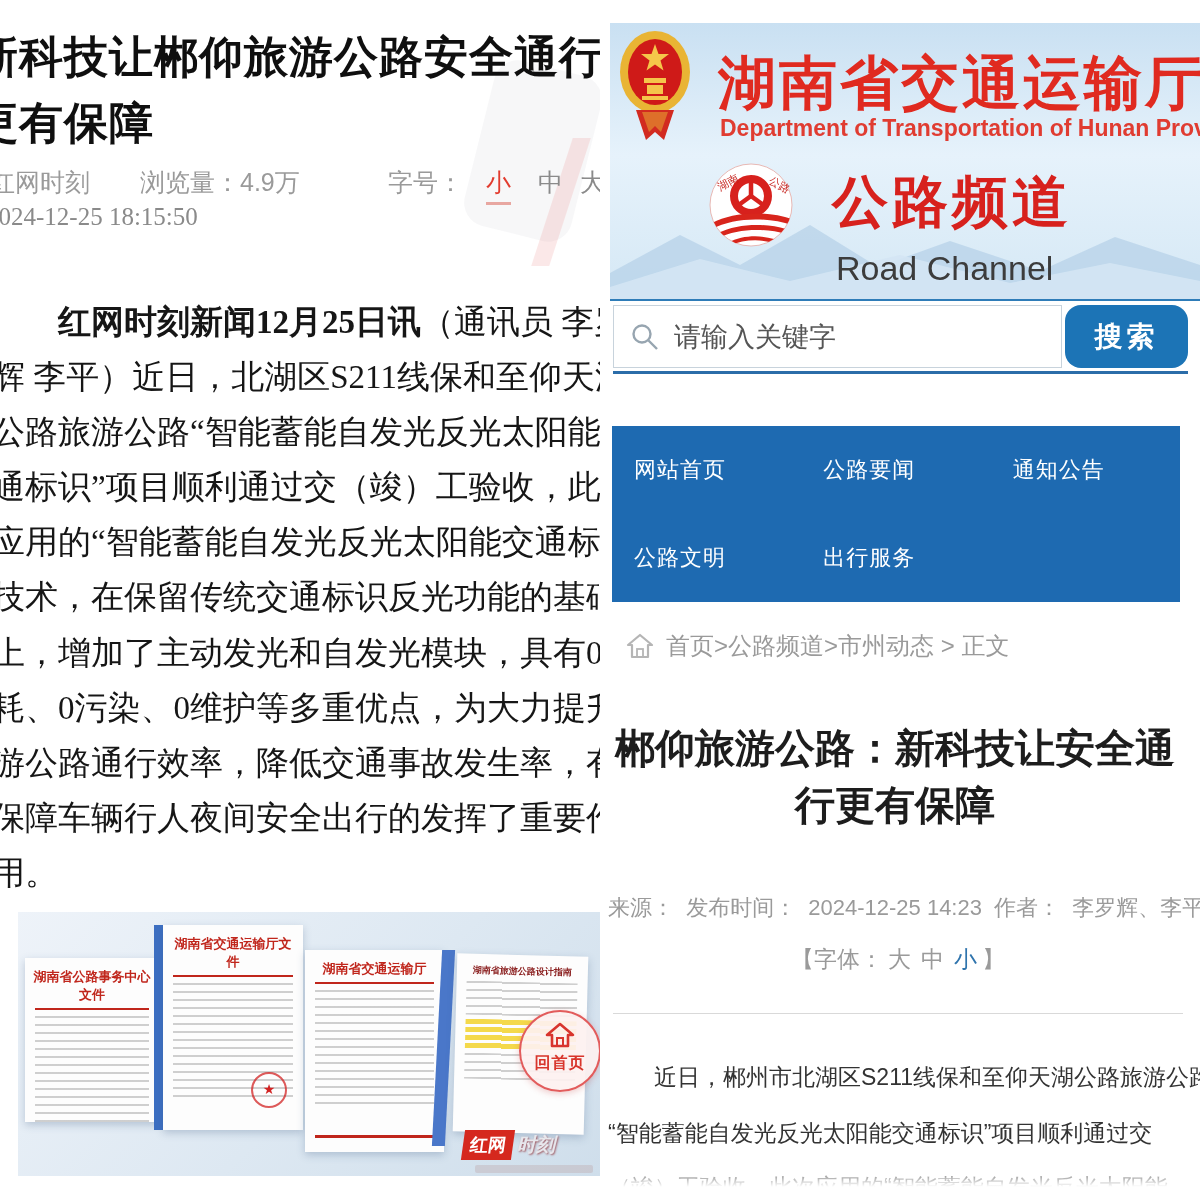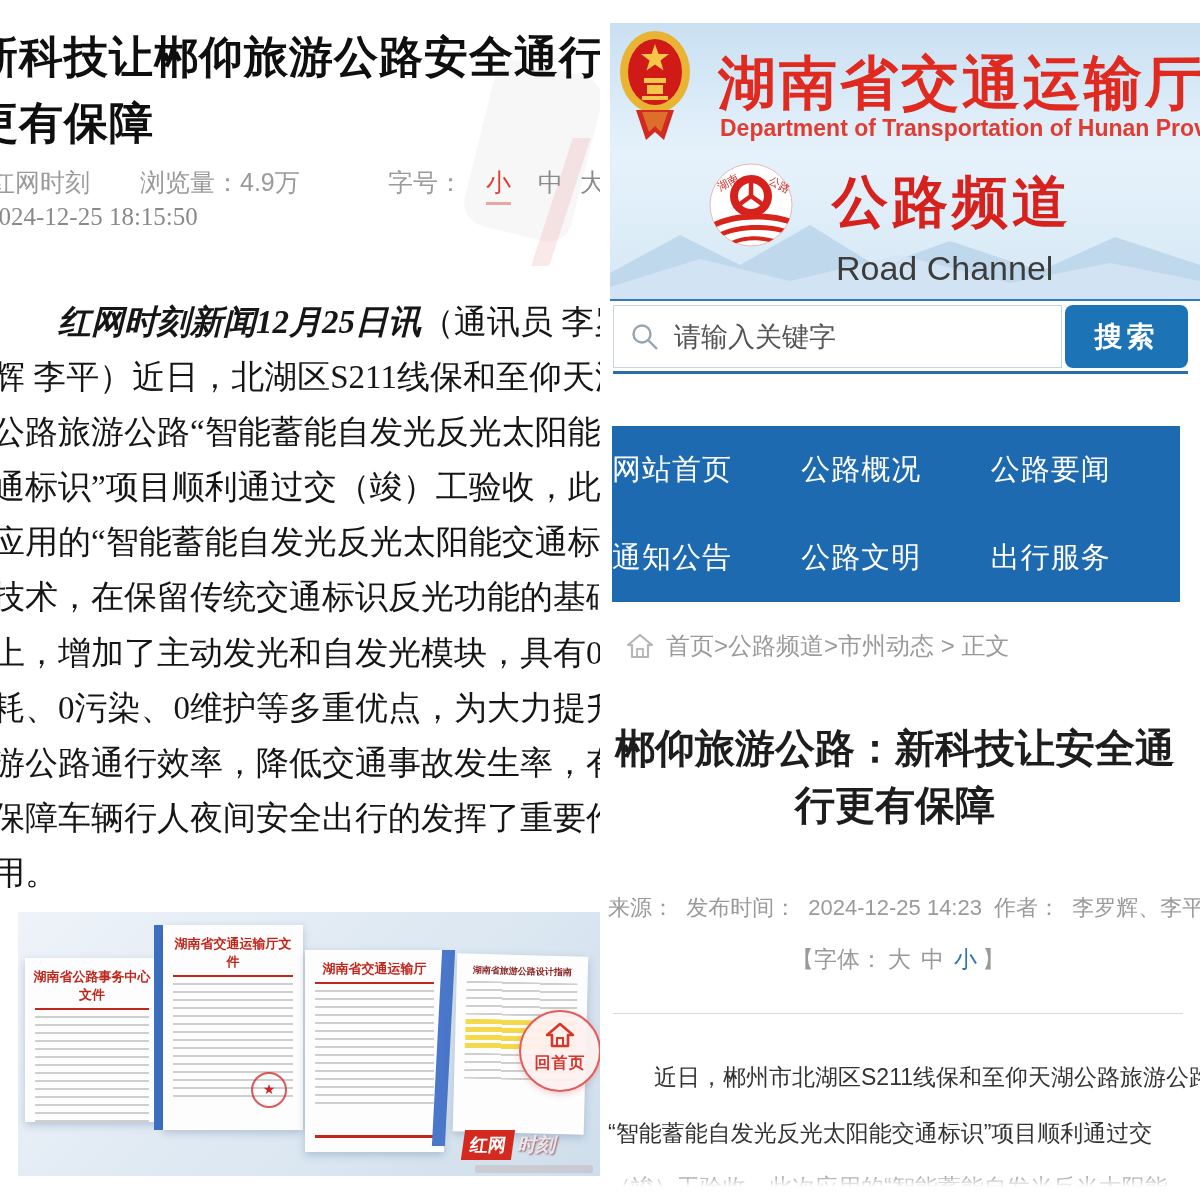--- a/index.html
+++ b/index.html
@@ -17,21 +17,21 @@
   .lp-source{left:-10px;}
   .lp-views{left:140px;}
   .lp-fslabel{left:388px;}
   .lp-fs-s{left:486px;color:#e23b2e !important;border-bottom:3px solid #e8a7a1;padding-bottom:3px;cursor:pointer;}
   .lp-fs-m{left:538px;color:#8a8a8a !important;cursor:pointer;}
   .lp-fs-l{left:580px;color:#8a8a8a !important;cursor:pointer;}
   .lp-date{position:absolute;left:-14px;top:203px;font-size:25px;color:#8a8a8a;
            font-family:"Liberation Serif","DejaVu Serif",serif;white-space:nowrap;}
   .bl{position:absolute;left:-8px;white-space:nowrap;font-family:"Liberation Serif","DejaVu Serif",serif;
       font-size:33px;color:#161616;}
-  .bl b{font-weight:bold;font-style:italic;}
+  .bl b{font-weight:bold;}
   .bl-indent{padding-left:66px;}
   
   .lp-figure{position:absolute;left:18px;top:912px;width:582px;height:264px;overflow:hidden;
              background:linear-gradient(135deg,#eef3f9 0%,#dde8f2 55%,#cfdeeb 100%);}
   .doc{position:absolute;background:#fdfdfd;box-shadow:0 3px 8px rgba(60,90,130,.28);}
   .doc-t{font-weight:bold;color:#c0261c;text-align:center;margin:10px 6px 4px;}
   .doc-rule{height:2px;background:#c0261c;margin:3px 10px 6px;}
   .doc-lines{margin:4px 10px;background:repeating-linear-gradient(to bottom,#a9a9a9 0 2px,transparent 2px 8px);opacity:.55;}
   .d1{left:7px;top:46px;width:134px;height:164px;}
   .d1 .doc-t{font-size:13px;}
@@ -72,25 +72,25 @@
   .chan-cn{position:absolute;left:222px;top:142px;margin:0;font-size:56px;font-weight:bold;color:#d7211d;
            letter-spacing:4px;white-space:nowrap;}
   .chan-en{position:absolute;left:226px;top:226px;font-size:34px;color:#3c3c3c;white-space:nowrap;}
   .searchrow{position:absolute;left:5px;top:305px;width:575px;height:66px;border-bottom:3px solid #2b6da9;}
   .sbox{position:absolute;left:0;top:0;width:447px;height:61px;background:#fff;border:1px solid #c8d3dc;}
   .sbox svg{position:absolute;left:16px;top:16px;}
   .sbox input{position:absolute;left:58px;top:4px;width:378px;height:52px;border:none;outline:none;
               font-size:27px;color:#a21caf;font-family:inherit;background:transparent;}
   .sbox input::placeholder{color:#555;opacity:1;}
   .sbtn{position:absolute;left:452px;top:0;width:123px;height:63px;background:#1c74b6;border:none;
-        border-radius:8px;color:#fff;font-size:28px;font-weight:bold;font-family:inherit;
+        border-radius:16px;color:#fff;font-size:28px;font-weight:bold;font-family:inherit;
         letter-spacing:4px;cursor:pointer;}
   .nav{position:absolute;left:4px;top:426px;width:568px;height:176px;background:#1e6ab1;
        display:grid;grid-template-columns:1fr 1fr 1fr;grid-template-rows:1fr 1fr;}
-  .nav-cell{display:flex;align-items:center;color:#fff;font-size:29px;
+  .nav-cell{display:flex;align-items:center;padding-left:22px;color:#fff;font-size:22px;
             letter-spacing:1px;cursor:pointer;}
   .crumb{position:absolute;left:18px;top:630px;display:flex;align-items:center;cursor:pointer;}
   .crumb-text{font-size:24px;color:#9a9a9a;margin-left:12px;white-space:nowrap;}
   .art-title{position:absolute;left:3px;top:720px;width:568px;margin:0;font-size:40px;line-height:57px;
              font-weight:bold;color:#1d1d1d;text-align:center;}
   .art-meta{position:absolute;left:0;top:893px;width:580px;text-align:center;font-size:22px;color:#9a9a9a;
             white-space:nowrap;}
   .art-meta span{margin-right:6px;margin-top:36px;}
   .fontrow{position:absolute;left:0;top:944px;width:580px;text-align:center;font-size:23px;color:#9a9a9a;}
   .fontrow .fopt{margin:0 5px;cursor:pointer;}
@@ -228,21 +228,20 @@
           <circle cx="12" cy="12" r="8.5" fill="none" stroke="#97a5b0" stroke-width="2.4"></circle>
           <line x1="18.5" y1="18.5" x2="27" y2="27" stroke="#97a5b0" stroke-width="2.4"></line>
         </svg>
         <input type="text" placeholder="请输入关键字" style="">
       </div>
       <button class="sbtn">搜索</button>
     </div>
 
     <nav class="nav">
       <div class="nav-cell">网站首页</div>
-      <div class="nav-cell">公路概况</div>
       <div class="nav-cell">公路要闻</div>
       <div class="nav-cell">通知公告</div>
       <div class="nav-cell">公路文明</div>
       <div class="nav-cell">出行服务</div>
     </nav>
 
     <div class="crumb">
       <svg width="28" height="28" viewBox="0 0 28 28">
         <path d="M14 3 L26 13 H22 V25 H6 V13 H2 Z" fill="none" stroke="#b5b5b5" stroke-width="2.2" stroke-linejoin="round"></path>
         <rect x="11" y="17" width="6" height="8" fill="none" stroke="#b5b5b5" stroke-width="1.8"></rect>

